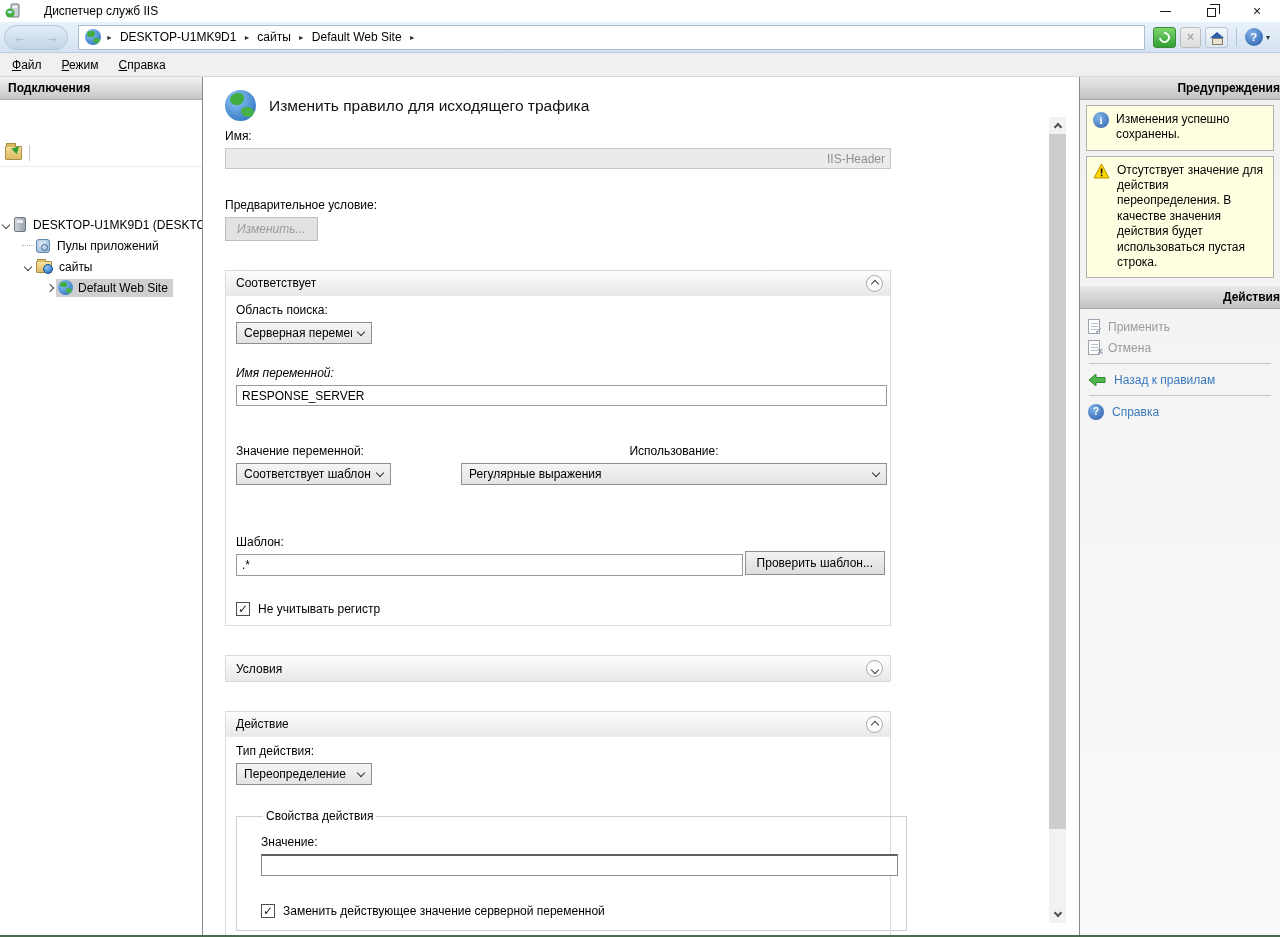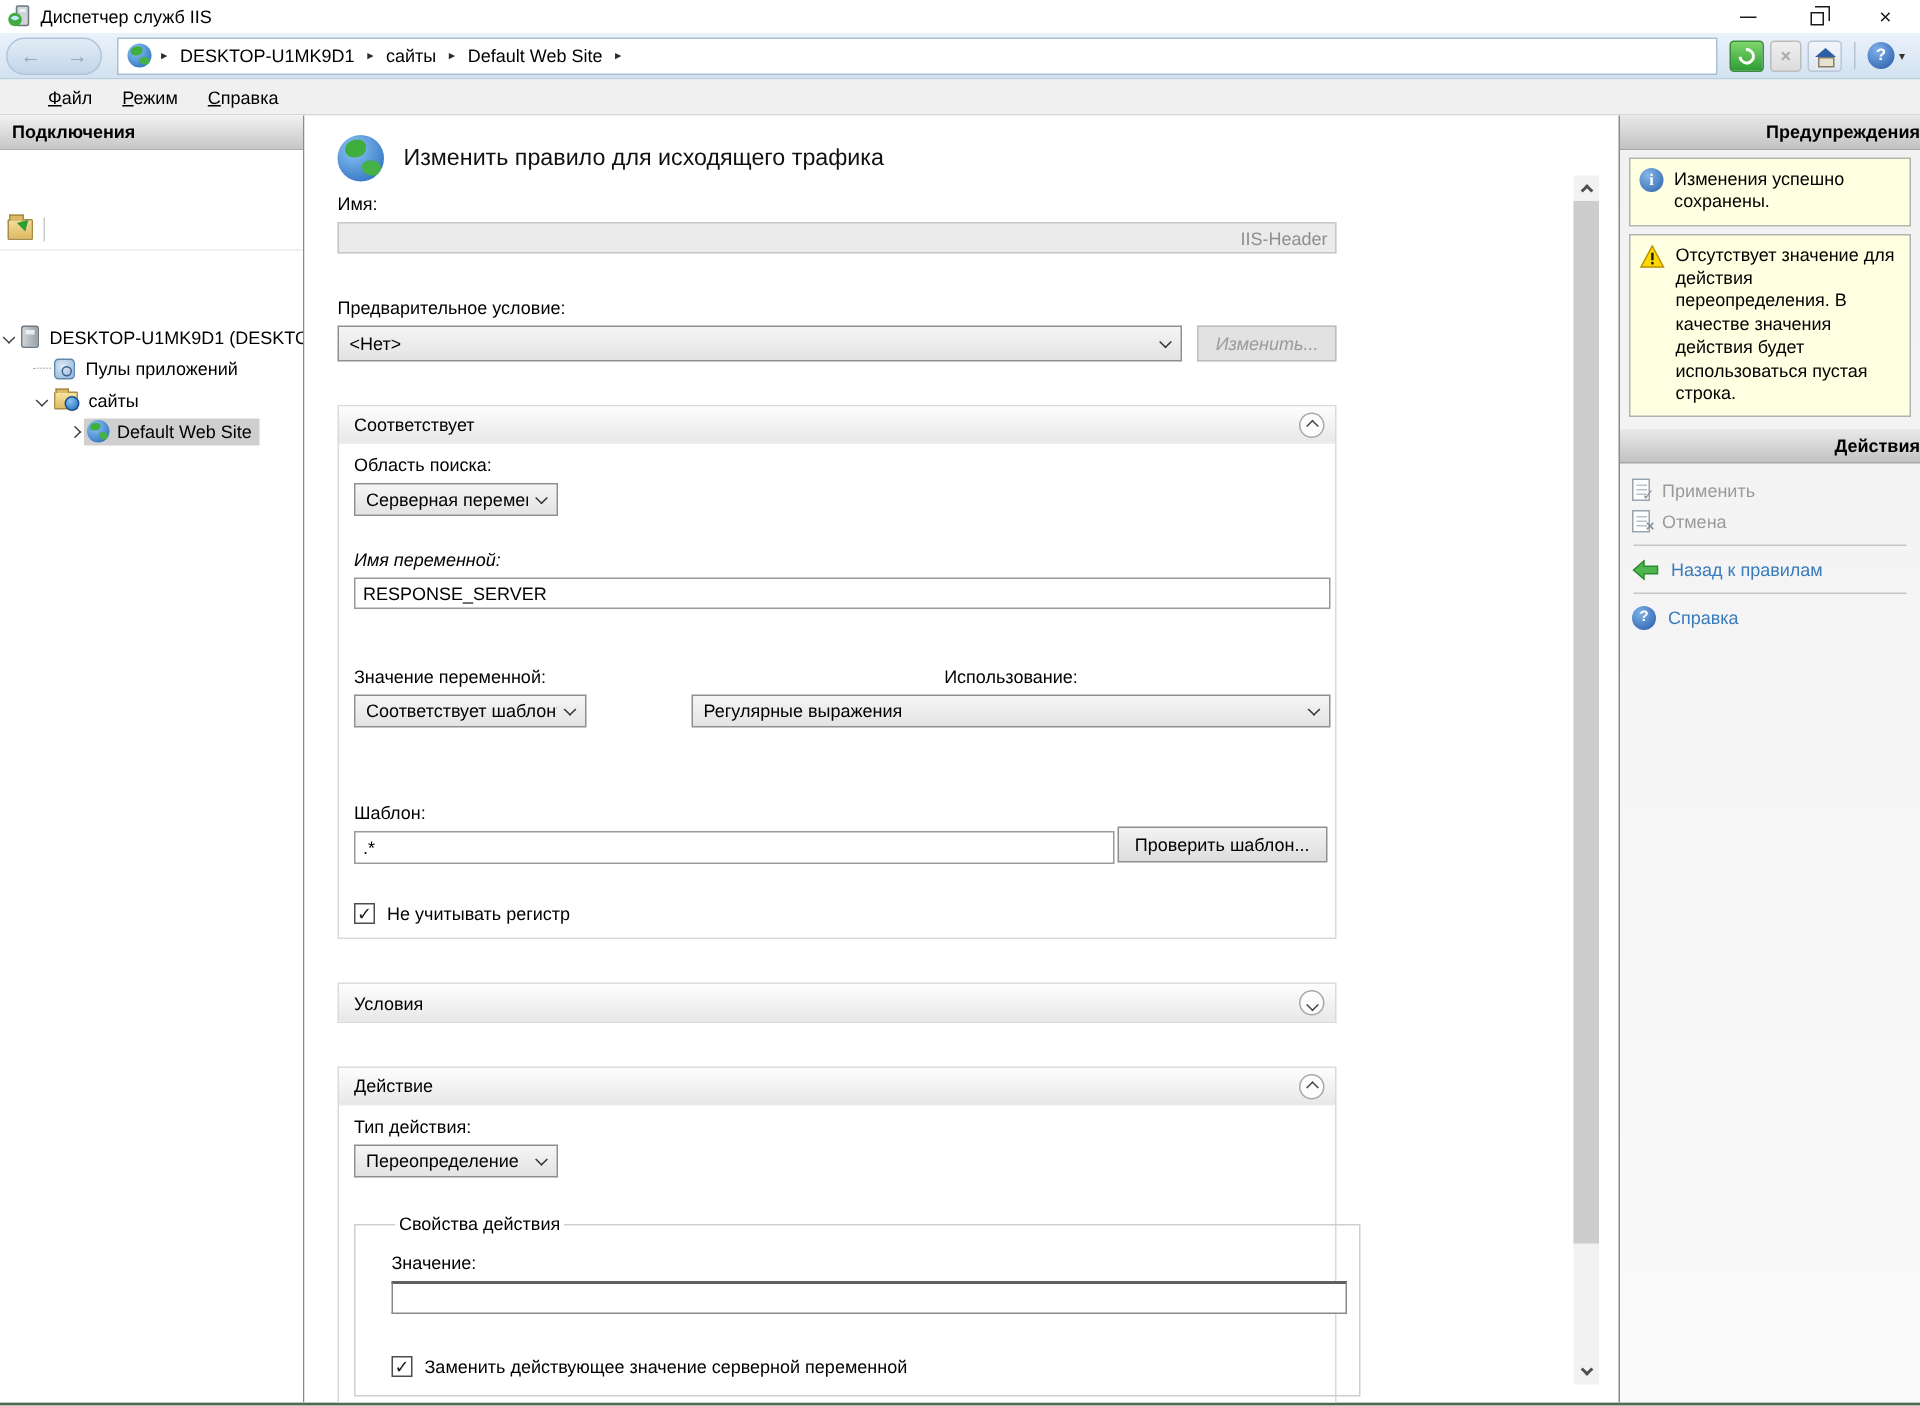--- a/index.html
+++ b/index.html
@@ -7,21 +7,21 @@
   .window {
     width: 1280px; height: 937px; background: #fff; position: relative;
     font-family: "Liberation Sans", "DejaVu Sans", sans-serif; font-size: 12px; color: #000;
     display: flex; flex-direction: column; overflow: hidden;
     border-bottom: 2px solid #4d6b50;
   }
 
   
   .titlebar { height: 22px; background: #fff; display: flex; align-items: center; padding-left: 5px; flex: 0 0 auto; }
   .app-icon { width: 16px; height: 16px; display: inline-block; }
-  .titlebar .title { margin-left: 6px; }
+  .titlebar .title { margin-left: 23px; }
   .win-controls { margin-left: auto; display: flex; height: 100%; }
   .win-btn { width: 46px; display: flex; align-items: center; justify-content: center; font-size: 14px; color: #1a1a1a; cursor: default; }
   .min-glyph { width: 11px; border-top: 1px solid #1a1a1a; display: inline-block; }
   .restore-glyph { position: relative; width: 9px; height: 9px; border: 1px solid #1a1a1a; background: #fff; display: inline-block; margin-top: 3px; }
   .restore-glyph::before { content: ""; position: absolute; left: 2px; top: -5px; width: 9px; height: 9px; border: 1px solid #1a1a1a; border-left: none; border-bottom: none; }
 
   
   .addressbar { height: 31px; background: linear-gradient(#eaf2fb, #d3e2f1); border-bottom: 1px solid #bccddd; display: flex; align-items: center; padding: 0 10px 0 4px; flex: 0 0 auto; }
   .nav-blob { width: 64px; height: 25px; border-radius: 13px; background: linear-gradient(#e2ecf6, #c2d5e8); border: 1px solid #b0c4d8; display: flex; align-items: center; justify-content: space-around; color: #9aa9ba; font-size: 14px; }
   .nav-arrow { line-height: 1; }
@@ -41,21 +41,21 @@
   .home-btn { width: 23px; height: 21px; border: 1px solid #b9c6d4; border-radius: 3px; background: linear-gradient(#f2f6fa, #dde7f0); display: flex; align-items: center; justify-content: center; }
   .house { position: relative; width: 13px; height: 11px; }
   .house::before { content: ""; position: absolute; left: 0; top: 0; border-left: 7px solid transparent; border-right: 7px solid transparent; border-bottom: 6px solid #2d5fa8; width: 0; }
   .house::after { content: ""; position: absolute; left: 2px; top: 6px; width: 9px; height: 5px; background: #e8e2d2; border: 1px solid #8a7f66; }
   .addr-sep { width: 1px; height: 18px; background: #b4c4d4; margin: 0 4px; }
   .help-btn { display: flex; align-items: center; gap: 3px; }
   .help-circle { width: 18px; height: 18px; border-radius: 50%; background: radial-gradient(circle at 35% 30%, #7fb2e8, #2457a6); color: #fff; font-weight: bold; font-size: 11px; display: flex; align-items: center; justify-content: center; }
   .help-caret { font-size: 8px; color: #333; }
 
   
-  .menubar { height: 24px; background: #f0f0f0; border-bottom: 1px solid #d6d6d6; display: flex; align-items: center; padding-left: 22px; flex: 0 0 auto; }
+  .menubar { height: 24px; background: #f0f0f0; border-bottom: 1px solid #d6d6d6; display: flex; align-items: center; padding-left: 2px; flex: 0 0 auto; }
   .menu-item { display: inline-block; padding: 4px 10px; }
   .menu-item::first-letter { text-decoration: underline; }
 
   
   .content { flex: 1; display: flex; min-height: 0; }
 
   
   .left-panel { width: 203px; flex: 0 0 auto; background: #fff; border-right: 1px solid #8a8a8a; display: flex; flex-direction: column; gap: 40px; }
   .panel-header { height: 23px; flex: 0 0 auto; background: linear-gradient(#f2f2f2, #c6c6c6); border-bottom: 1px solid #aeaeae; display: flex; align-items: center; padding-left: 8px; font-weight: bold; }
   .conn-toolbar { height: 27px; flex: 0 0 auto; display: flex; align-items: center; padding-left: 5px; gap: 7px; border-bottom: 1px solid #ececec; }
@@ -269,24 +269,20 @@
         </div>
 
         <div class="name-block">
           <label class="field-label">Имя:</label>
           <input class="text-input" type="text" disabled="" value="IIS-Header" style="">
         </div>
 
         <div class="precond-block">
           <label class="field-label">Предварительное условие:</label>
           <div class="precond-row">
-            <div class="combo" style="flex:1;height:24px;">
-              <span class="combo-text">&lt;Нет&gt;</span>
-              <span class="chev down"></span>
-            </div>
             <button class="btn" disabled="">Изменить...</button>
           </div>
         </div>
 
         <div class="section section-open">
           <div class="section-header">
             <span>Соответствует</span>
             <span class="collapse-btn">
                 <span class="chev up"></span>
               </span>

